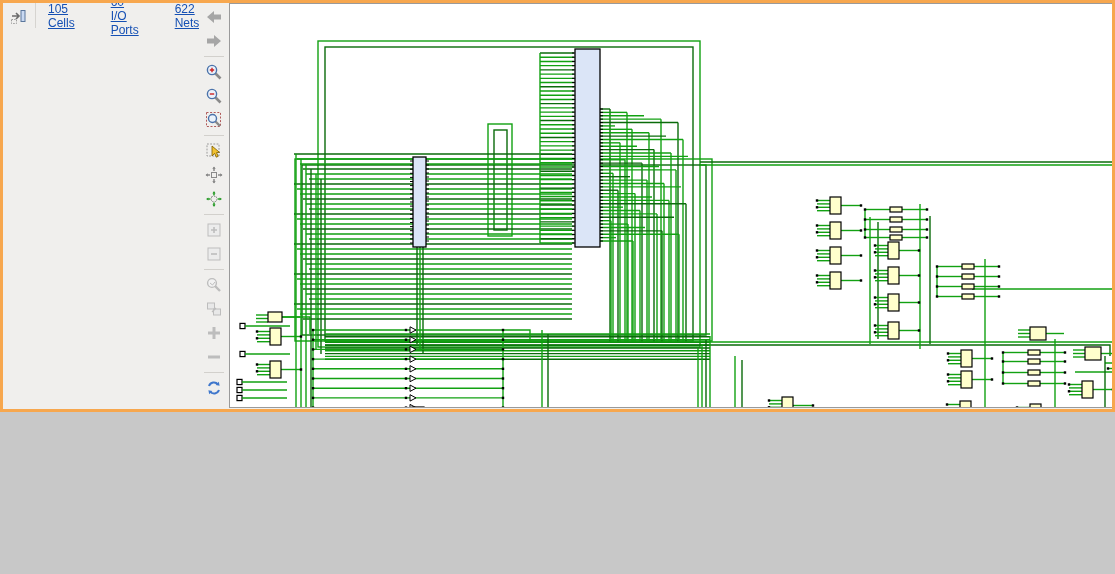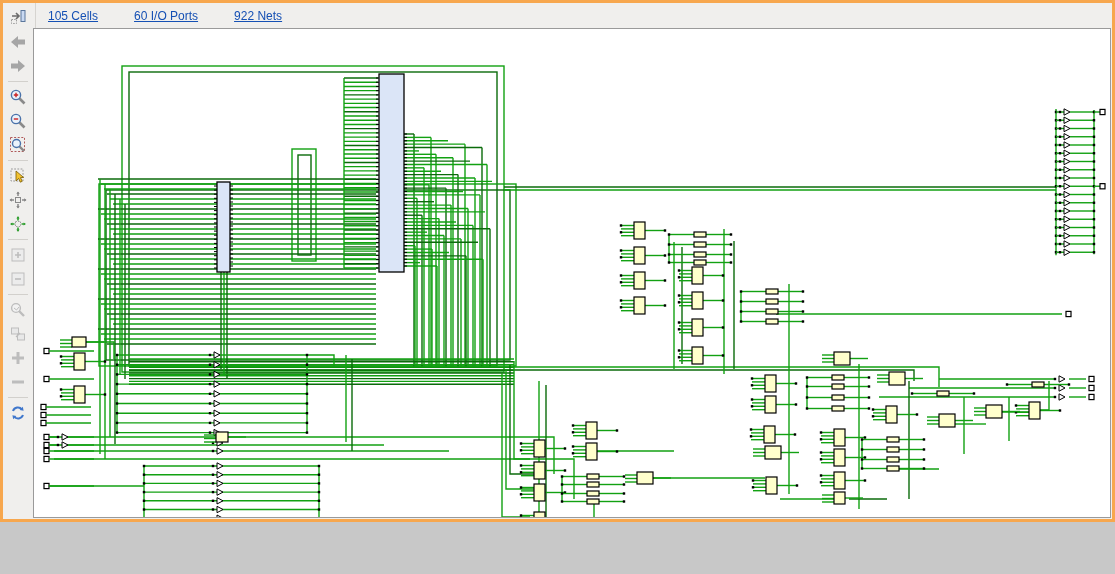--- a/index.html
+++ b/index.html
@@ -1,19 +1,19 @@
 <!DOCTYPE html>
 <html><head>
 <meta charset="utf-8">
 <style>
   html,body{margin:0;padding:0;background:#c8c8c8;font-family:"Liberation Sans",sans-serif;}
   .win{
-    width:1115px;height:522px;box-sizing:border-box;
+    width:1115px;height:412px;box-sizing:border-box;
     border:3px solid #f7a74e;outline:1px solid #9a9a9a;outline-offset:-0px;
-    background:#f0efed;display:flex;flex-direction:column;overflow:hidden;
+    background:#f0efed;display:flex;flex-direction:row;overflow:hidden;
   }
   .header{height:25px;min-height:25px;display:flex;align-items:center;background:#f0efed;}
   .dock-slot{width:30px;min-width:30px;display:flex;align-items:center;justify-content:center;height:100%;}
   .links{display:flex;align-items:center;gap:36px;padding-left:12px;height:100%;
          border-left:1px solid #d6d4d0;}
   .links a{font-size:12px;color:#1550b4;text-decoration:underline;cursor:pointer;}
   .body{flex:1;display:flex;min-height:0;}
   .toolbar{width:30px;min-width:30px;display:flex;flex-direction:column;align-items:center;
            padding-top:2px;background:#f0efed;}
   .tbtn{width:24px;height:22px;min-height:22px;display:flex;align-items:center;justify-content:center;
@@ -31,21 +31,21 @@
     <div class="dock-slot tbtn" id="dockSlot">
         <svg width="18" height="18" viewBox="0 0 18 18">
           <path d="M2 9 h7 M6 6 l3 3 -3 3" stroke="#6b6b6b" stroke-width="1.6" fill="none"></path>
           <rect x="11" y="3.5" width="4" height="11" fill="#c9d9f2" stroke="#5b779c"></rect>
           <rect x="1.5" y="12.5" width="5" height="4" fill="none" stroke="#9a9a9a" stroke-dasharray="1.5,1.2"></rect>
         </svg>
       </div>
     <div class="links">
       <a>105 Cells</a>
       <a>60 I/O Ports</a>
-      <a>922 Nets</a>
+      <a>622 Nets</a>
     </div>
   </div>
   <div class="body">
     <div class="toolbar" id="toolbar">
         <div class="tbtn">
           <svg width="18" height="18" viewBox="0 0 18 18">
             <polygon points="16,6.5 9,6.5 9,3 2,9 9,15 9,11.5 16,11.5" fill="#a6a6a6"></polygon>
           </svg>
         </div>
         <div class="tbtn">

